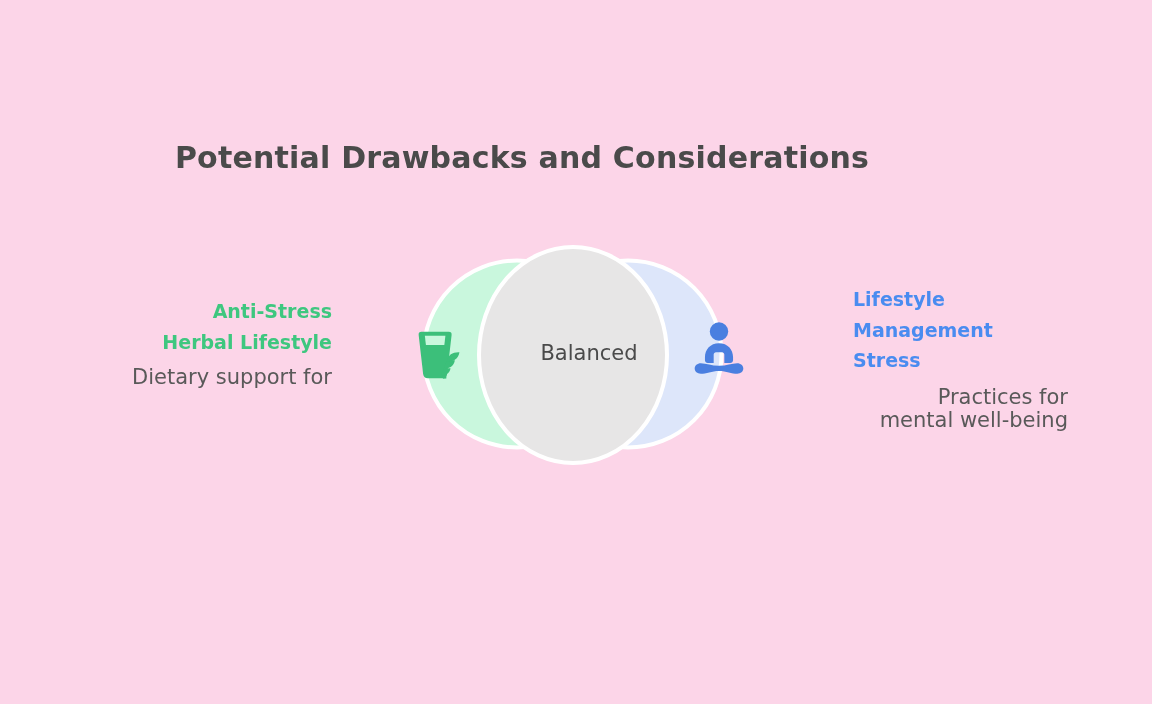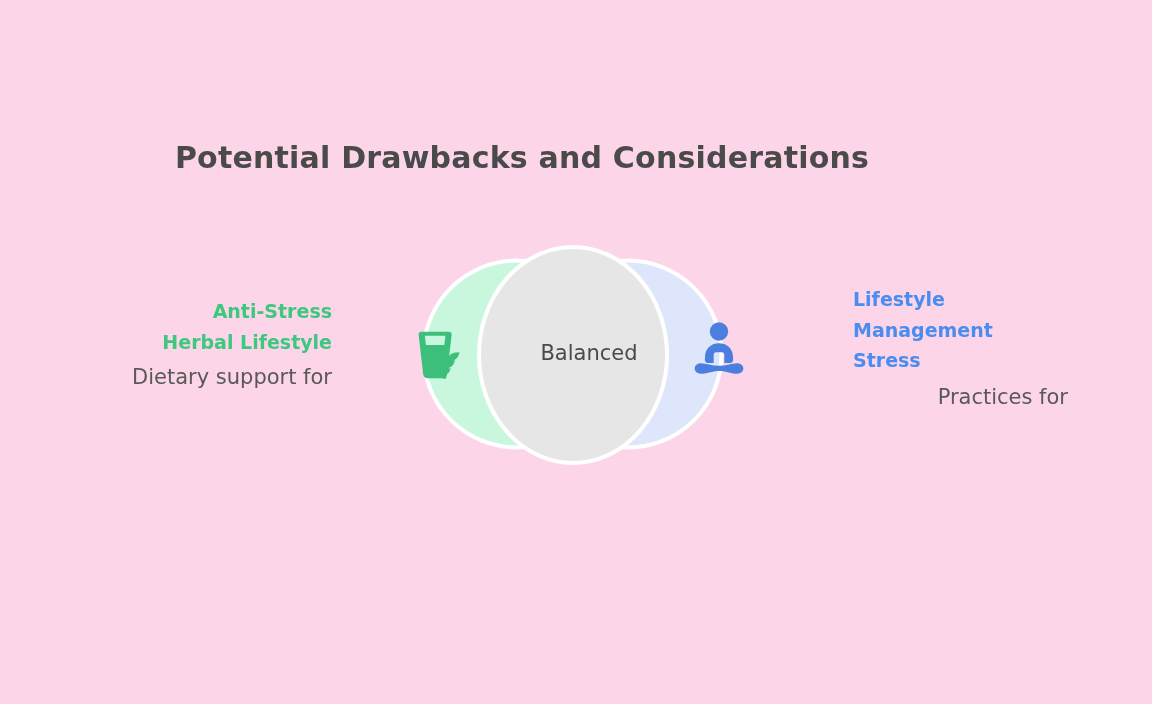--- a/index.html
+++ b/index.html
@@ -176,14 +176,15 @@
 </div>
 
 <div class="side-block" id="right-block">
   <div class="side-title">
     <span class="st-line">Lifestyle</span>
     <span class="st-line">Management</span>
     <span class="st-line">Stress</span>
   </div>
   <div class="side-desc">
     <span class="sd-line">Practices for</span>
+    <span class="sd-line">mental well-being</span>
   </div>
 </div>
 
 </body></html>

